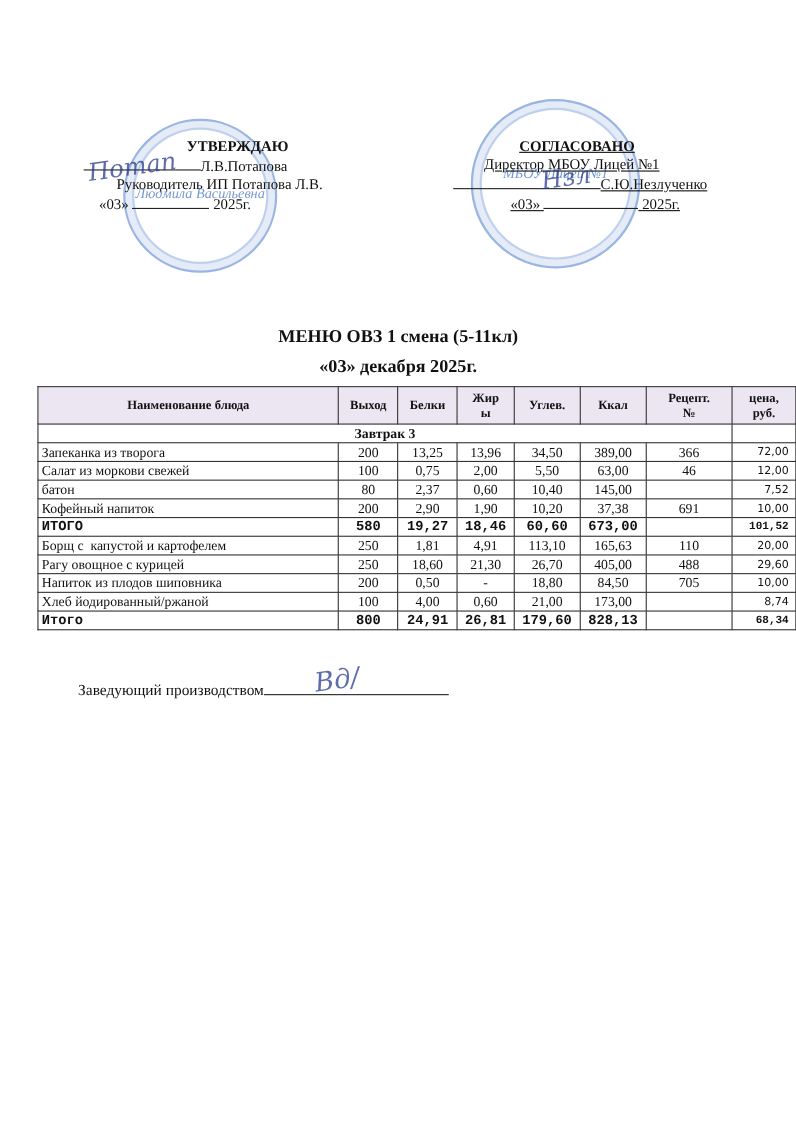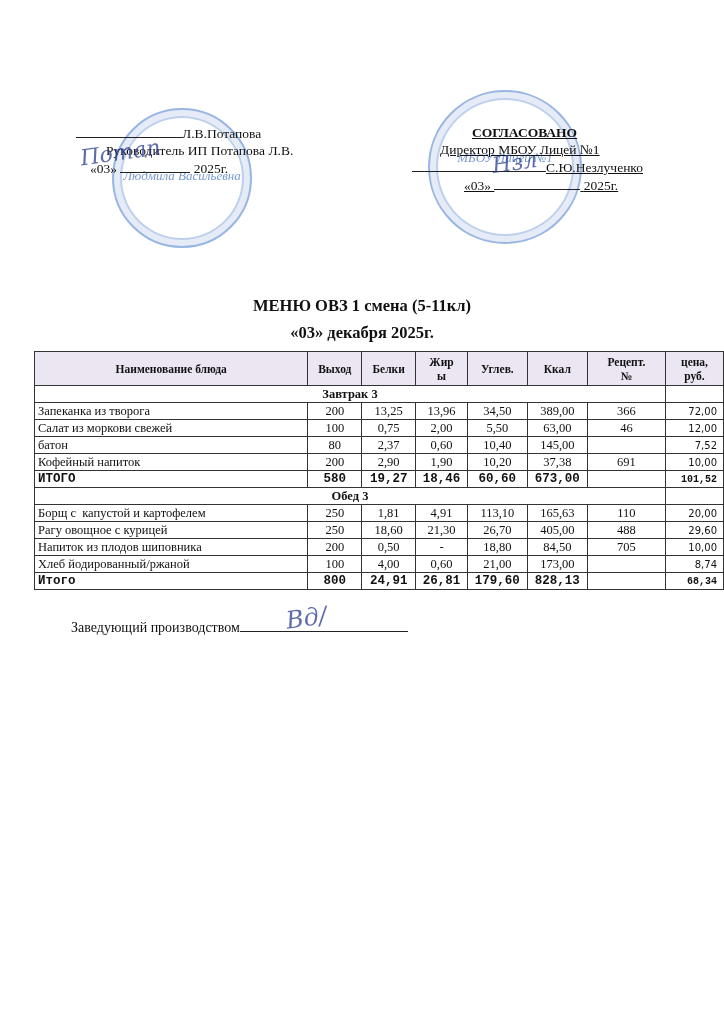--- a/index.html
+++ b/index.html
@@ -41,20 +41,21 @@
   .footer .u { display: inline-block; width: 168px; border-bottom: 1px solid #222; height: 13px; }
   .sig-footer { left: 286px; top: 604px; font-size: 24px; }
 </style>
 </head>
 <body>
 
 <div class="stamp stamp-left">
   <div class="stamp-text">Людмила Васильевна</div>
 </div>
 <div class="approval left-block">
+  <div class="head">УТВЕРЖДАЮ</div>
   <div class="line">
     <span class="u" style="width:106px"></span><span>Л.В.Потапова</span>
   </div>
   <div class="line" style="padding-left:30px">Руководитель ИП Потапова Л.В.</div>
   <div class="line" style="padding-left:14px">
     <span>«03»</span>
     <span class="u" style="width:70px;text-align:center"></span>
     <span>2025г.</span>
   </div>
 </div>
@@ -144,24 +145,20 @@
       <td class="num">580</td>
       <td class="num">19,27</td>
       <td class="num">18,46</td>
       <td class="num">60,60</td>
       <td class="num">673,00</td>
       <td class="num"></td>
       <td class="price">101,52</td>
     </tr>
 
     <tr>
-      <td class="section" colspan="7">Обед 3</td>
-      <td></td>
-    </tr>
-    <tr>
       <td style="white-space:pre">Борщ с  капустой и картофелем</td>
       <td class="num">250</td>
       <td class="num">1,81</td>
       <td class="num">4,91</td>
       <td class="num">113,10</td>
       <td class="num">165,63</td>
       <td class="num">110</td>
       <td class="price">20,00</td>
     </tr>
     <tr>

